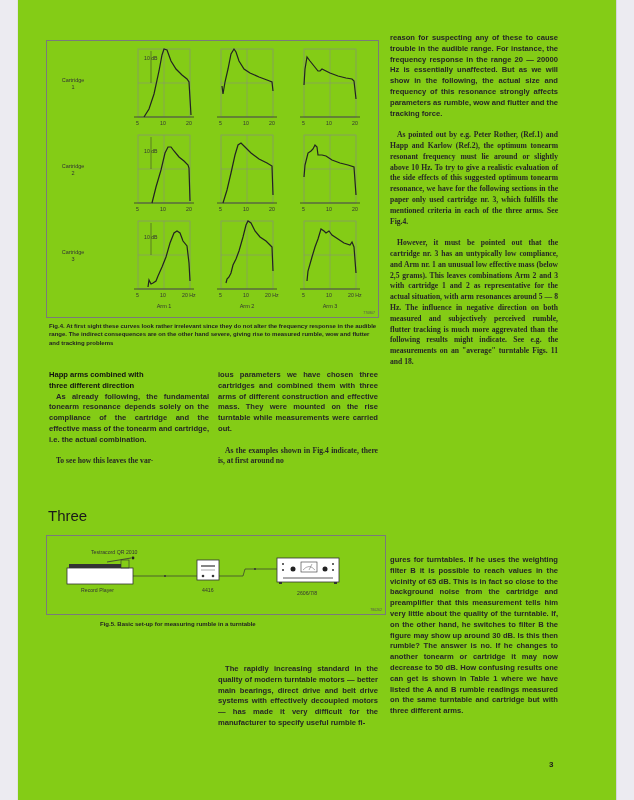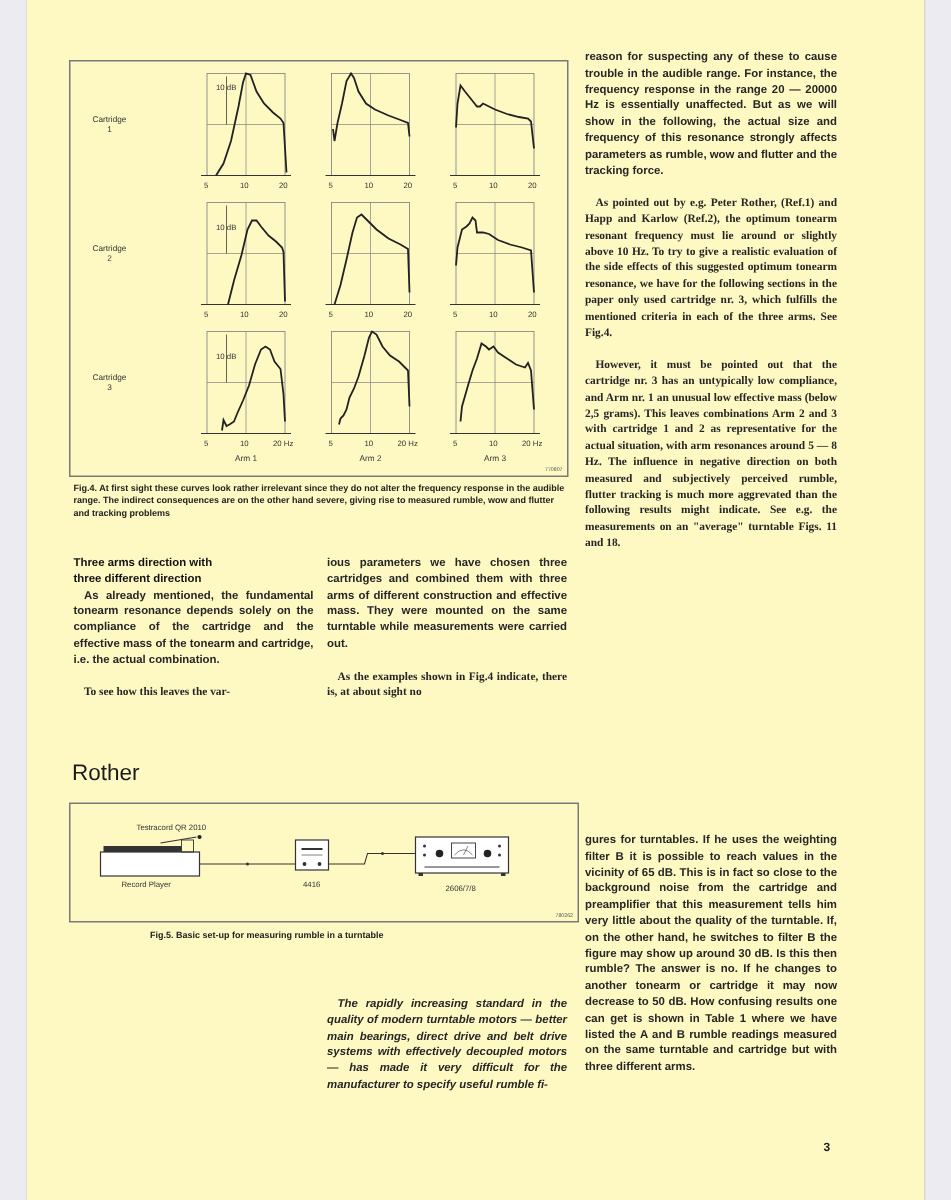--- a/index.html
+++ b/index.html
@@ -5,21 +5,21 @@
   html, body { margin: 0; padding: 0; }
   body {
     width: 634px; height: 800px; overflow: hidden;
     background: #ecebf1;
     position: relative;
     font-family: "Liberation Sans", sans-serif;
     color: #1d1d1d;
   }
   .page {
     position: absolute; left: 17px; top: 0; width: 598px; height: 800px;
-    background: #fef9c3;
+    background: #84cc16;
     border-left: 1px solid #e2e2e6; border-right: 1px solid #d6d6da;
   }
   .abs { position: absolute; }
   .txt {
     font-size: 7.6px; line-height: 10.8px; text-align: justify;
     font-weight: 600; color: #262626;
   }
   .txt p { margin: 0; text-indent: 7px; }
   .txt p + p { margin-top: 10.8px; font-family: Liberation Serif, serif; }
   .txt p.noind { text-indent: 0; }
@@ -196,32 +196,32 @@
   </div>
 
   <div class="abs txt" style="left:372px; top:33px; width:168px;">
     <p class="noind">reason for suspecting any of these to cause trouble in the audible range. For instance, the frequency response in the range 20 — 20000 Hz is essentially unaffected. But as we will show in the following, the actual size and frequency of this resonance strongly affects parameters as rumble, wow and flutter and the tracking force.</p>
     <p>As pointed out by e.g. Peter Rother, (Ref.1) and Happ and Karlow (Ref.2), the optimum tonearm resonant frequency must lie around or slightly above 10 Hz. To try to give a realistic evaluation of the side effects of this suggested optimum tonearm resonance, we have for the following sections in the paper only used cartridge nr. 3, which fulfills the mentioned criteria in each of the three arms. See Fig.4.</p>
     <p>However, it must be pointed out that the cartridge nr. 3 has an untypically low compliance, and Arm nr. 1 an unusual low effective mass (below 2,5 grams). This leaves combinations Arm 2 and 3 with cartridge 1 and 2 as representative for the actual situation, with arm resonances around 5 — 8 Hz. The influence in negative direction on both measured and subjectively perceived rumble, flutter tracking is much more aggrevated than the following results might indicate. See e.g. the measurements on an "average" turntable Figs. 11 and 18.</p>
   </div>
 
   <div class="abs txt" style="left:31px; top:370px; width:160px;">
     <div class="heading-small">
-      <div>Three arms direction with</div>
+      <div>Happ arms combined with</div>
       <div>three different direction</div>
     </div>
-    <p>As already mentioned, the fundamental tonearm resonance depends solely on the compliance of the cartridge and the effective mass of the tonearm and cartridge, i.e. the actual combination.</p>
+    <p>As already following, the fundamental tonearm resonance depends solely on the compliance of the cartridge and the effective mass of the tonearm and cartridge, i.e. the actual combination.</p>
     <p>To see how this leaves the var-</p>
   </div>
   <div class="abs txt" style="left:200px; top:370px; width:160px;">
-    <p class="noind">ious parameters we have chosen three cartridges and combined them with three arms of different construction and effective mass. They were mounted on the same turntable while measurements were carried out.</p>
-    <p>As the examples shown in Fig.4 indicate, there is, at about sight no</p>
-  </div>
-
-  <div class="section-title">Rother</div>
+    <p class="noind">ious parameters we have chosen three cartridges and combined them with three arms of different construction and effective mass. They were mounted on the rise turntable while measurements were carried out.</p>
+    <p>As the examples shown in Fig.4 indicate, there is, at first around no</p>
+  </div>
+
+  <div class="section-title">Three</div>
 
   <div class="fig5">
     <div class="eq-label" style="left:44px; top:13px;">Testracord QR 2010</div>
     <svg class="abs" style="left:0; top:0;" width="340" height="80">
 
       <g>
         <rect x="20" y="32" width="66" height="16" fill="#fff" stroke="#333" stroke-width="0.8"></rect>
         <rect x="22" y="28" width="52" height="4" fill="#333"></rect>
         <rect x="74" y="24" width="8" height="8" fill="none" stroke="#333" stroke-width="0.6"></rect>
         <line x1="60" y1="26" x2="84" y2="22" stroke="#333" stroke-width="0.8"></line>
@@ -260,21 +260,21 @@
     <div class="eq-label" style="left:155px; top:51px;">4416</div>
     <div class="eq-label" style="left:250px; top:54px;">2606/7/8</div>
     <div class="fig-code" style="right:3px; bottom:2px;">780262</div>
   </div>
 
   <div class="abs caption" style="left:82px; top:620px; width:280px;">
     <span>Fig.5.</span>
     <span>Basic set-up for measuring rumble in a turntable</span>
   </div>
 
-  <div class="abs txt" style="left:200px; top:664px; width:160px;font-style:italic;">
+  <div class="abs txt" style="left:200px; top:664px; width:160px;">
     <p>The rapidly increasing standard in the quality of modern turntable motors — better main bearings, direct drive and belt drive systems with effectively decoupled motors — has made it very difficult for the manufacturer to specify useful rumble fi-</p>
   </div>
   <div class="abs txt" style="left:372px; top:555px; width:168px;">
     <p class="noind">gures for turntables. If he uses the weighting filter B it is possible to reach values in the vicinity of 65 dB. This is in fact so close to the background noise from the cartridge and preamplifier that this measurement tells him very little about the quality of the turntable. If, on the other hand, he switches to filter B the figure may show up around 30 dB. Is this then rumble? The answer is no. If he changes to another tonearm or cartridge it may now decrease to 50 dB. How confusing results one can get is shown in Table 1 where we have listed the A and B rumble readings measured on the same turntable and cartridge but with three different arms.</p>
   </div>
 
   <div class="page-number" style="left:531px; top:760px;">3</div>
 </div>
 
 </body></html>

